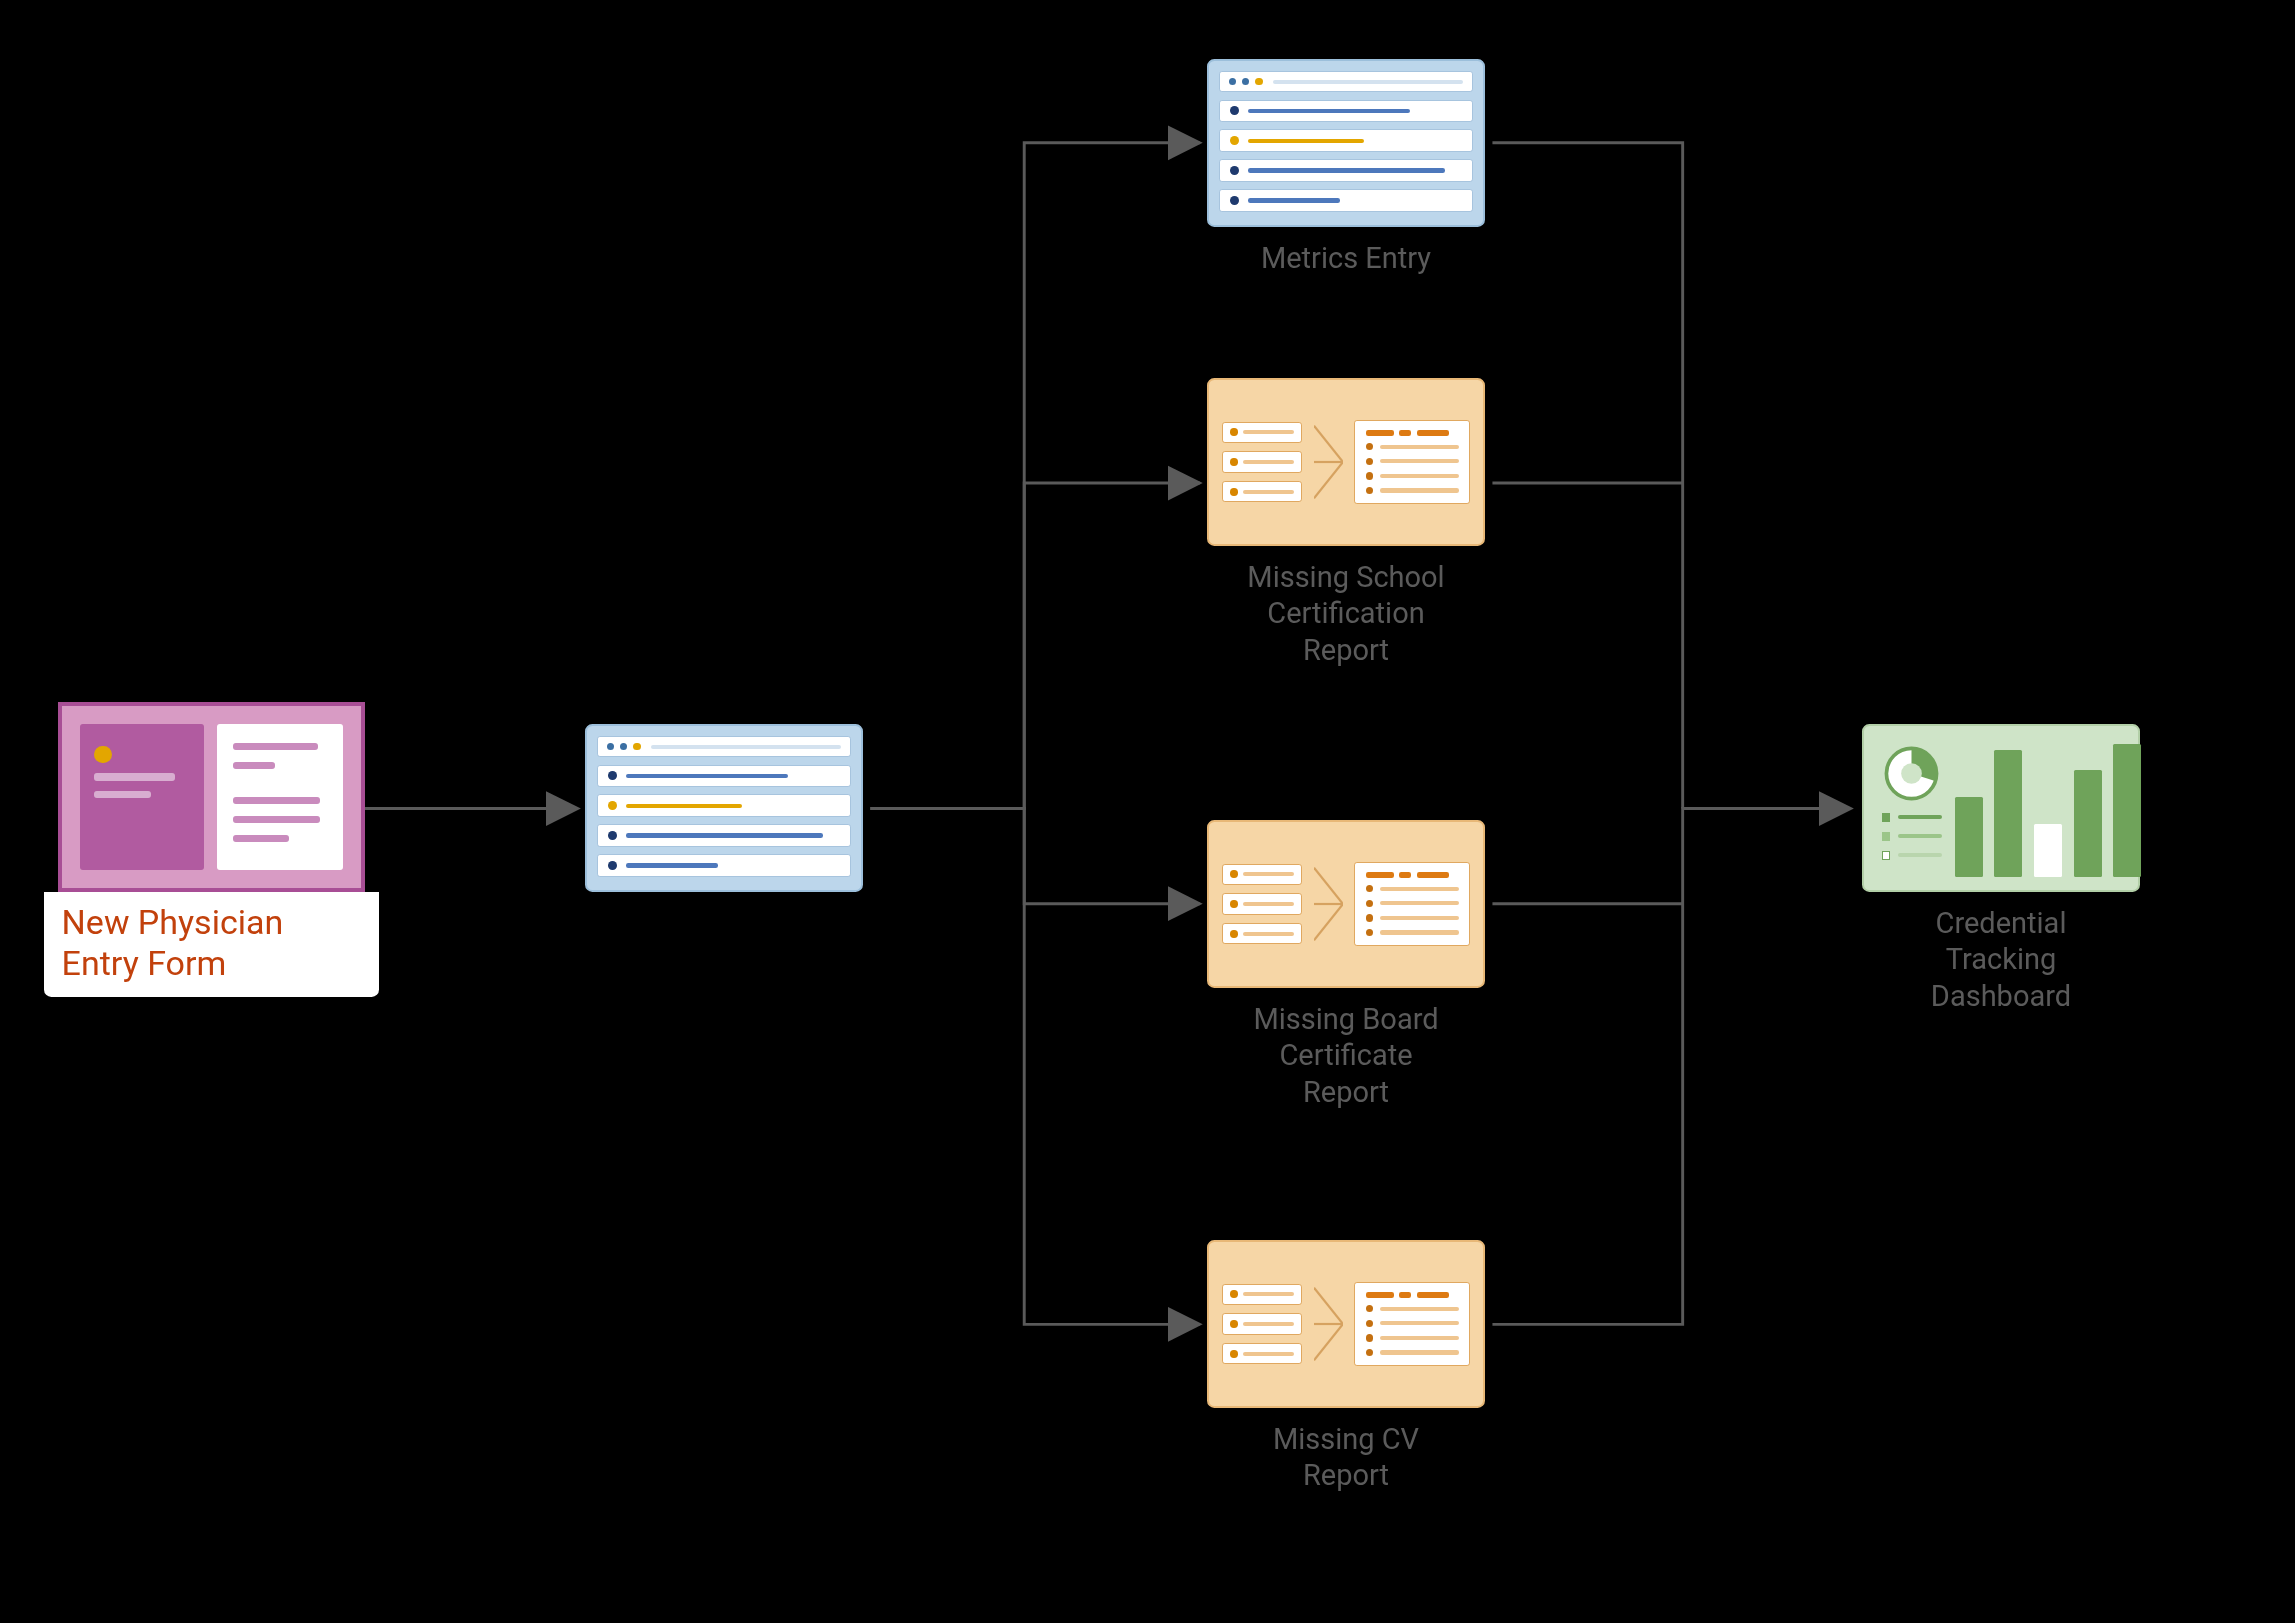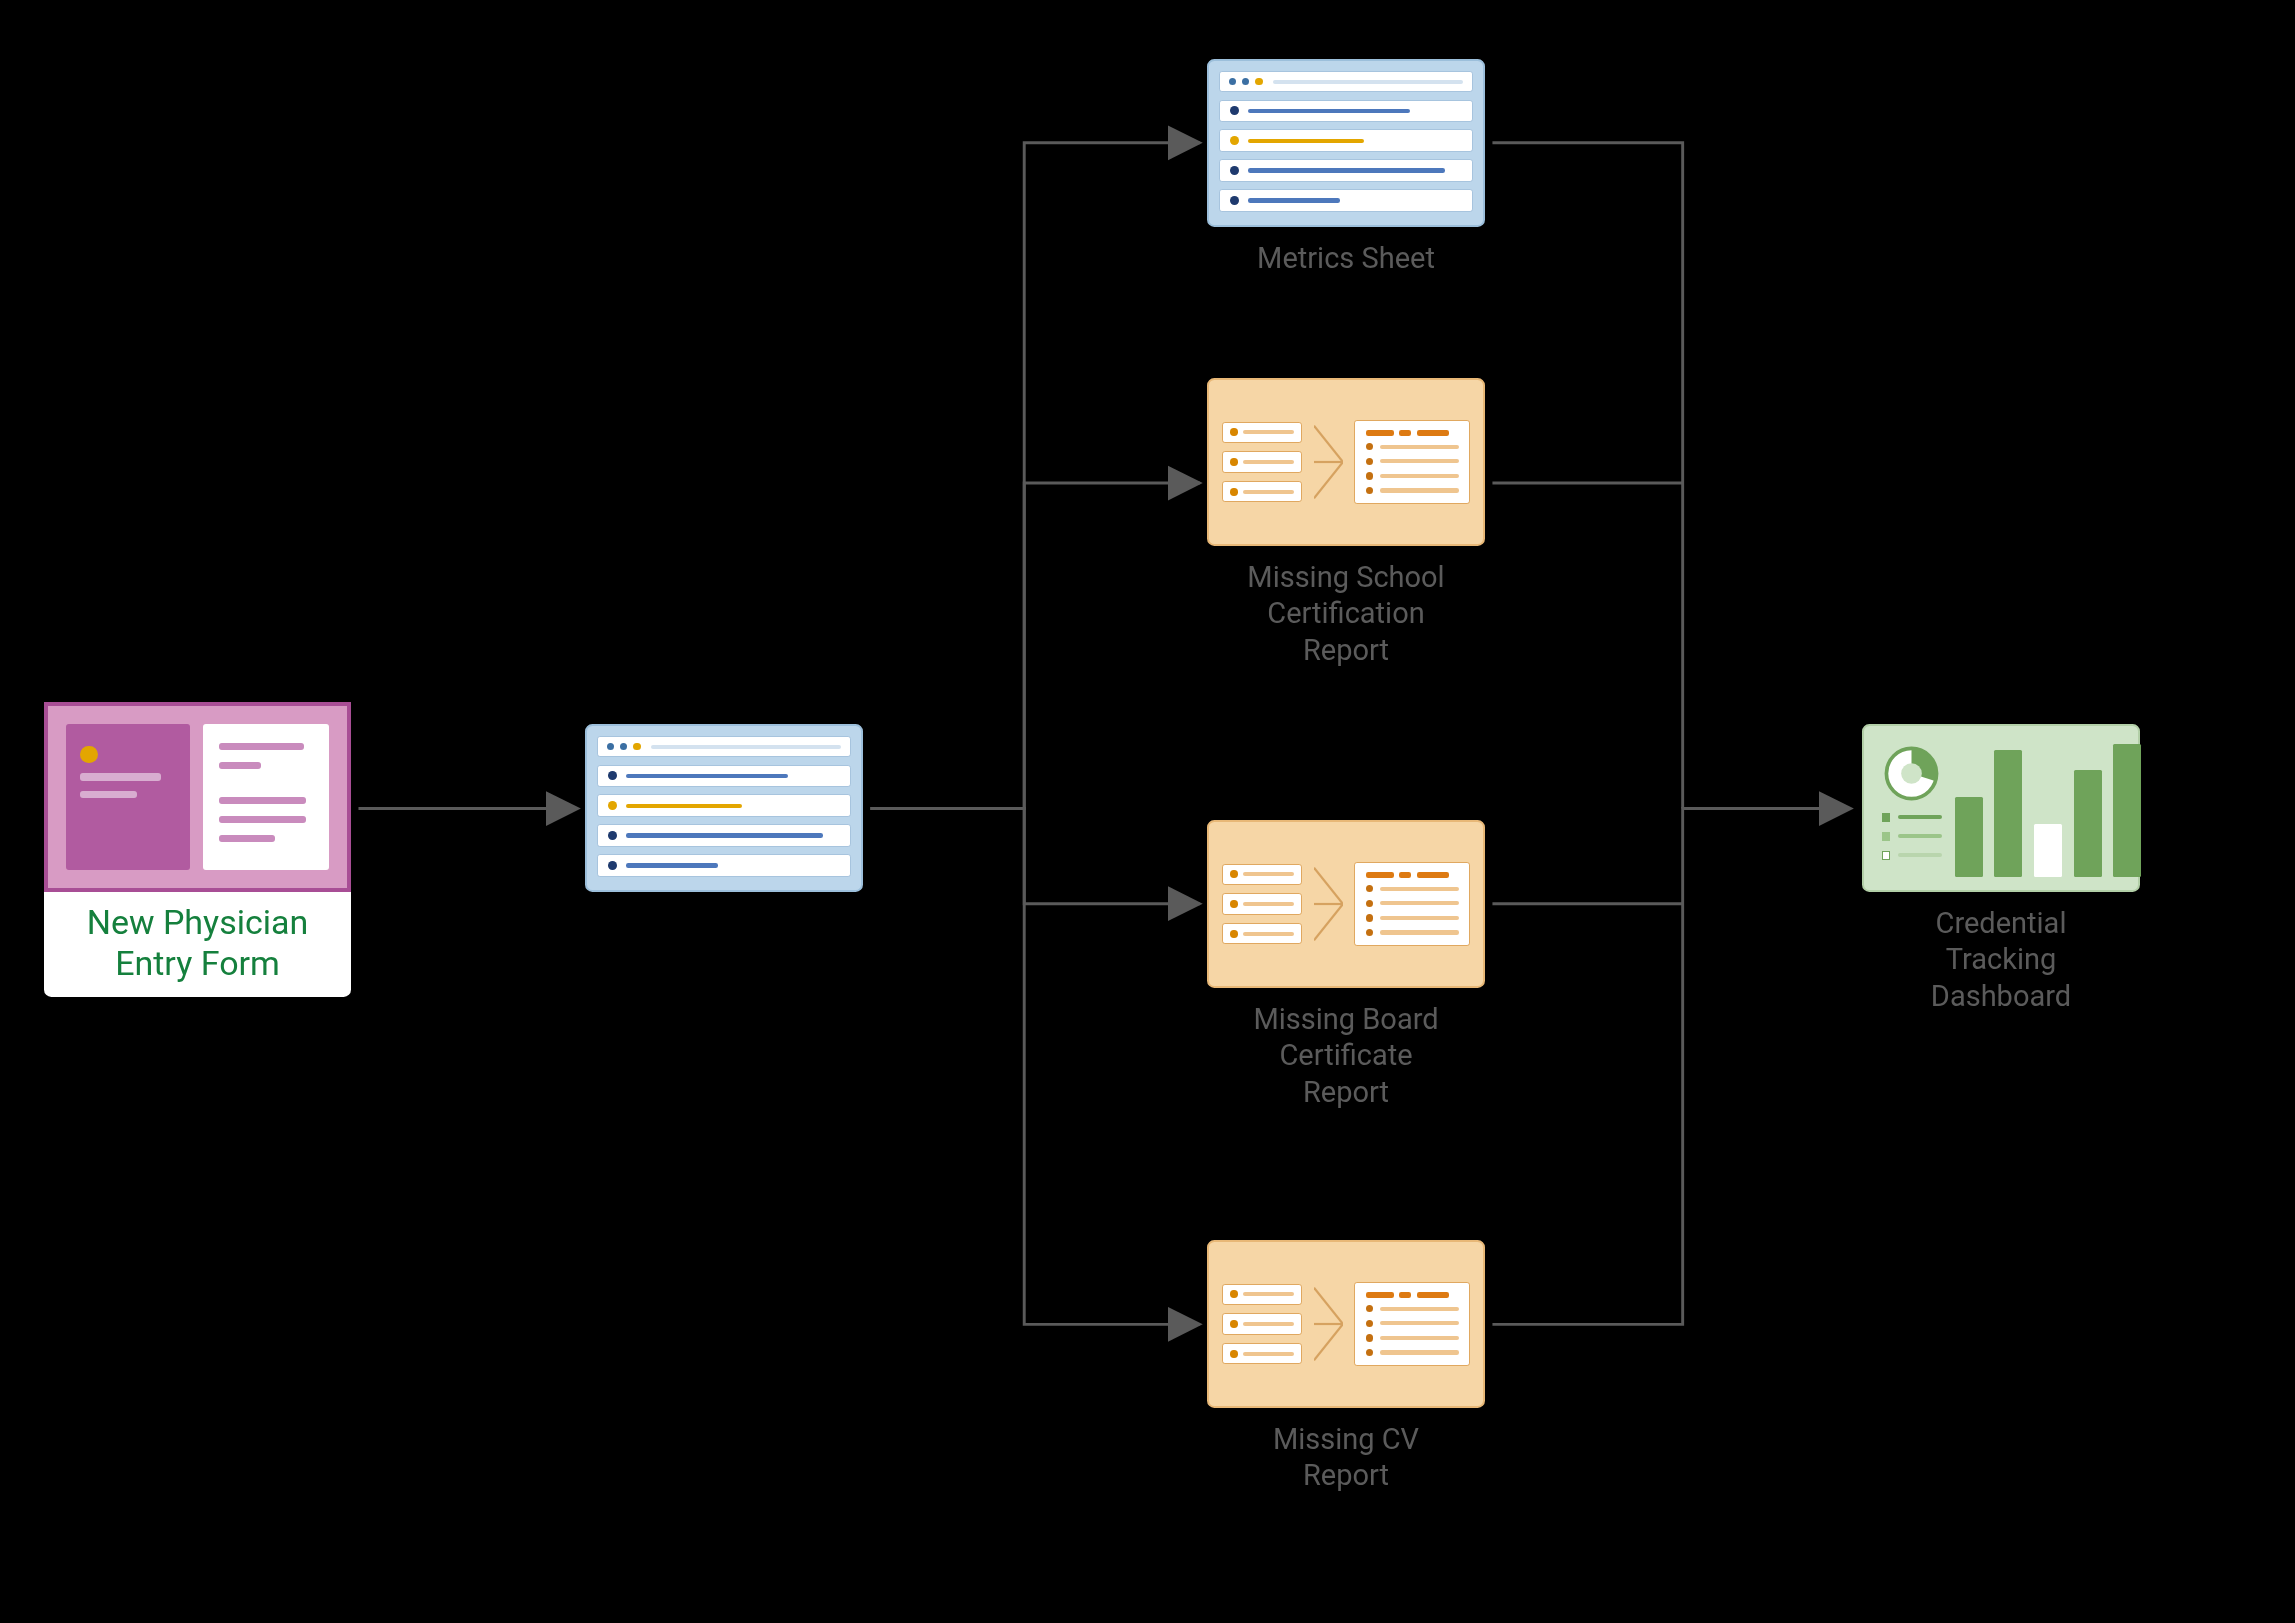--- a/index.html
+++ b/index.html
@@ -58,24 +58,24 @@
     padding: 19px 16px;
     display: flex;
     flex-direction: column;
     gap: 11.7px;
   }
   .form-right .bar { height: 7.3px; background: #c98bbd; border-radius: 2.9px; }
   .form-label-plate {
     background: #fff;
     padding: 10.2px 17.6px 13px;
     border-radius: 0 0 7.3px 7.3px;
-    width: 307px;
-    text-align: center;
+    width: 335px;
+    text-align: left;
     font-size: 34px;
-    color: #15803d;
+    color: #c2410c;
     line-height: 1.2;
   }
   
   .sheet-icon {
     width: 278px;
     height: 168px;
     background: #bcd6eb;
     border: 2.9px solid #9cbfdb;
     border-radius: 7.3px;
     padding: 10.2px;
@@ -280,21 +280,21 @@
         </div>
       <div class="sheet-row">
           <div class="dot b"></div>
           <div class="line b" style="max-width:85%"></div>
         </div>
       <div class="sheet-row">
           <div class="dot b"></div>
           <div class="line b" style="max-width:40%"></div>
         </div>
     </div>
-    <div class="node-label">Metrics Sheet</div>
+    <div class="node-label">Metrics Entry</div>
   </div>
 
   <div class="node" style="left:1207px; top:378px;">
     <div class="report-icon">
       <div class="report-left">
         <div class="mini-card">
             <div class="d"></div>
             <div class="l"></div>
           </div>
         <div class="mini-card">

